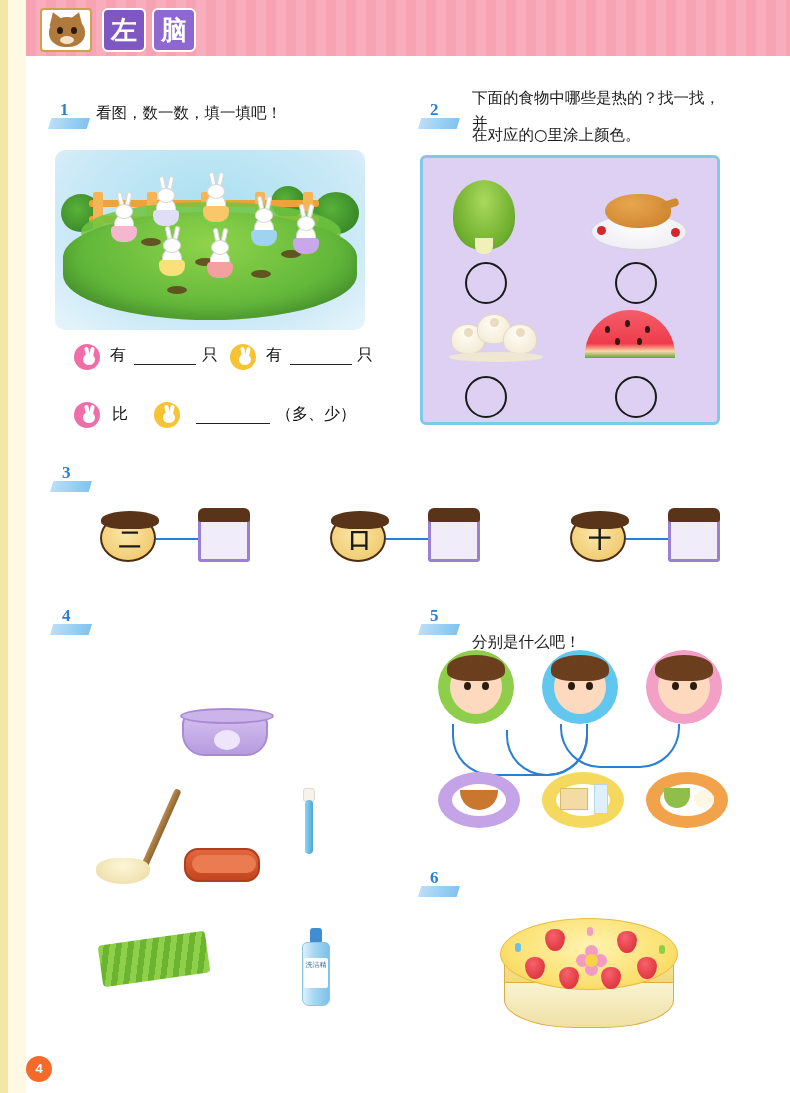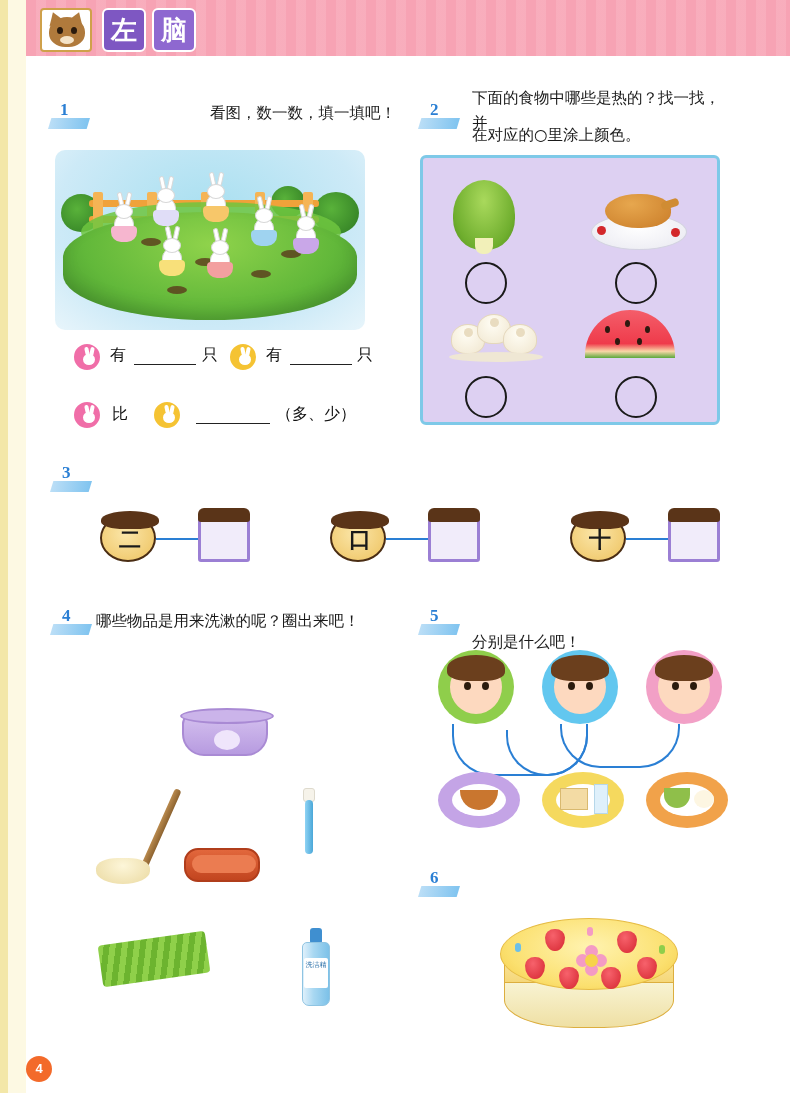--- a/index.html
+++ b/index.html
@@ -513,21 +513,21 @@
       <div class="cat-muzzle"></div>
     </div>
     <div class="brand-btns">
       <div class="brand-btn">左</div>
       <div class="brand-btn two">脑</div>
     </div>
   </div>
 
   <div class="ex-num" style="left:60px; top:100px;">1</div>
   <div class="ex-underline" style="left:48px; top:118px; width:42px;"></div>
-  <div class="ex-text" style="left:96px; top:101px; width:300px;text-align:right;">看图，数一数，填一填吧！</div>
+  <div class="ex-text" style="left:96px; top:101px; width:300px;">看图，数一数，填一填吧！</div>
 
   <div class="meadow-wrap">
     <div class="meadow-bg"></div>
     <div class="tree" style="left:6px; top:44px; width:40px; height:38px;"></div>
     <div class="tree" style="left:258px; top:42px; width:46px; height:42px;"></div>
     <div class="tree" style="left:216px; top:36px; width:34px; height:32px;"></div>
     <div class="fence">
       <div class="fence-rail" style="top:8px;"></div>
       <div class="fence-rail" style="top:24px;"></div>
       <div class="fence-post" style="left:4px;"></div>
@@ -705,21 +705,20 @@
     <div class="choco"></div>
     <div class="glyph">十</div>
   </div>
   <div class="connector" style="left:626px; top:538px; width:42px;"></div>
   <div class="char-square" style="left:668px; top:514px;">
     <div class="choco-top"></div>
   </div>
 
   <div class="ex-num" style="left:62px; top:606px;">4</div>
   <div class="ex-underline" style="left:50px; top:624px; width:42px;"></div>
-  <div class="ex-text" style="left:96px; top:609px; width:320px;">哪些物品是用来洗漱的呢？圈出来吧！</div>
 
   <div class="basin" style="left:182px; top:712px;">
     <div class="rim"></div>
     <div class="label"></div>
   </div>
 
   <div class="mop" style="left:96px; top:782px;">
     <div class="stick"></div>
     <div class="head"></div>
   </div>

